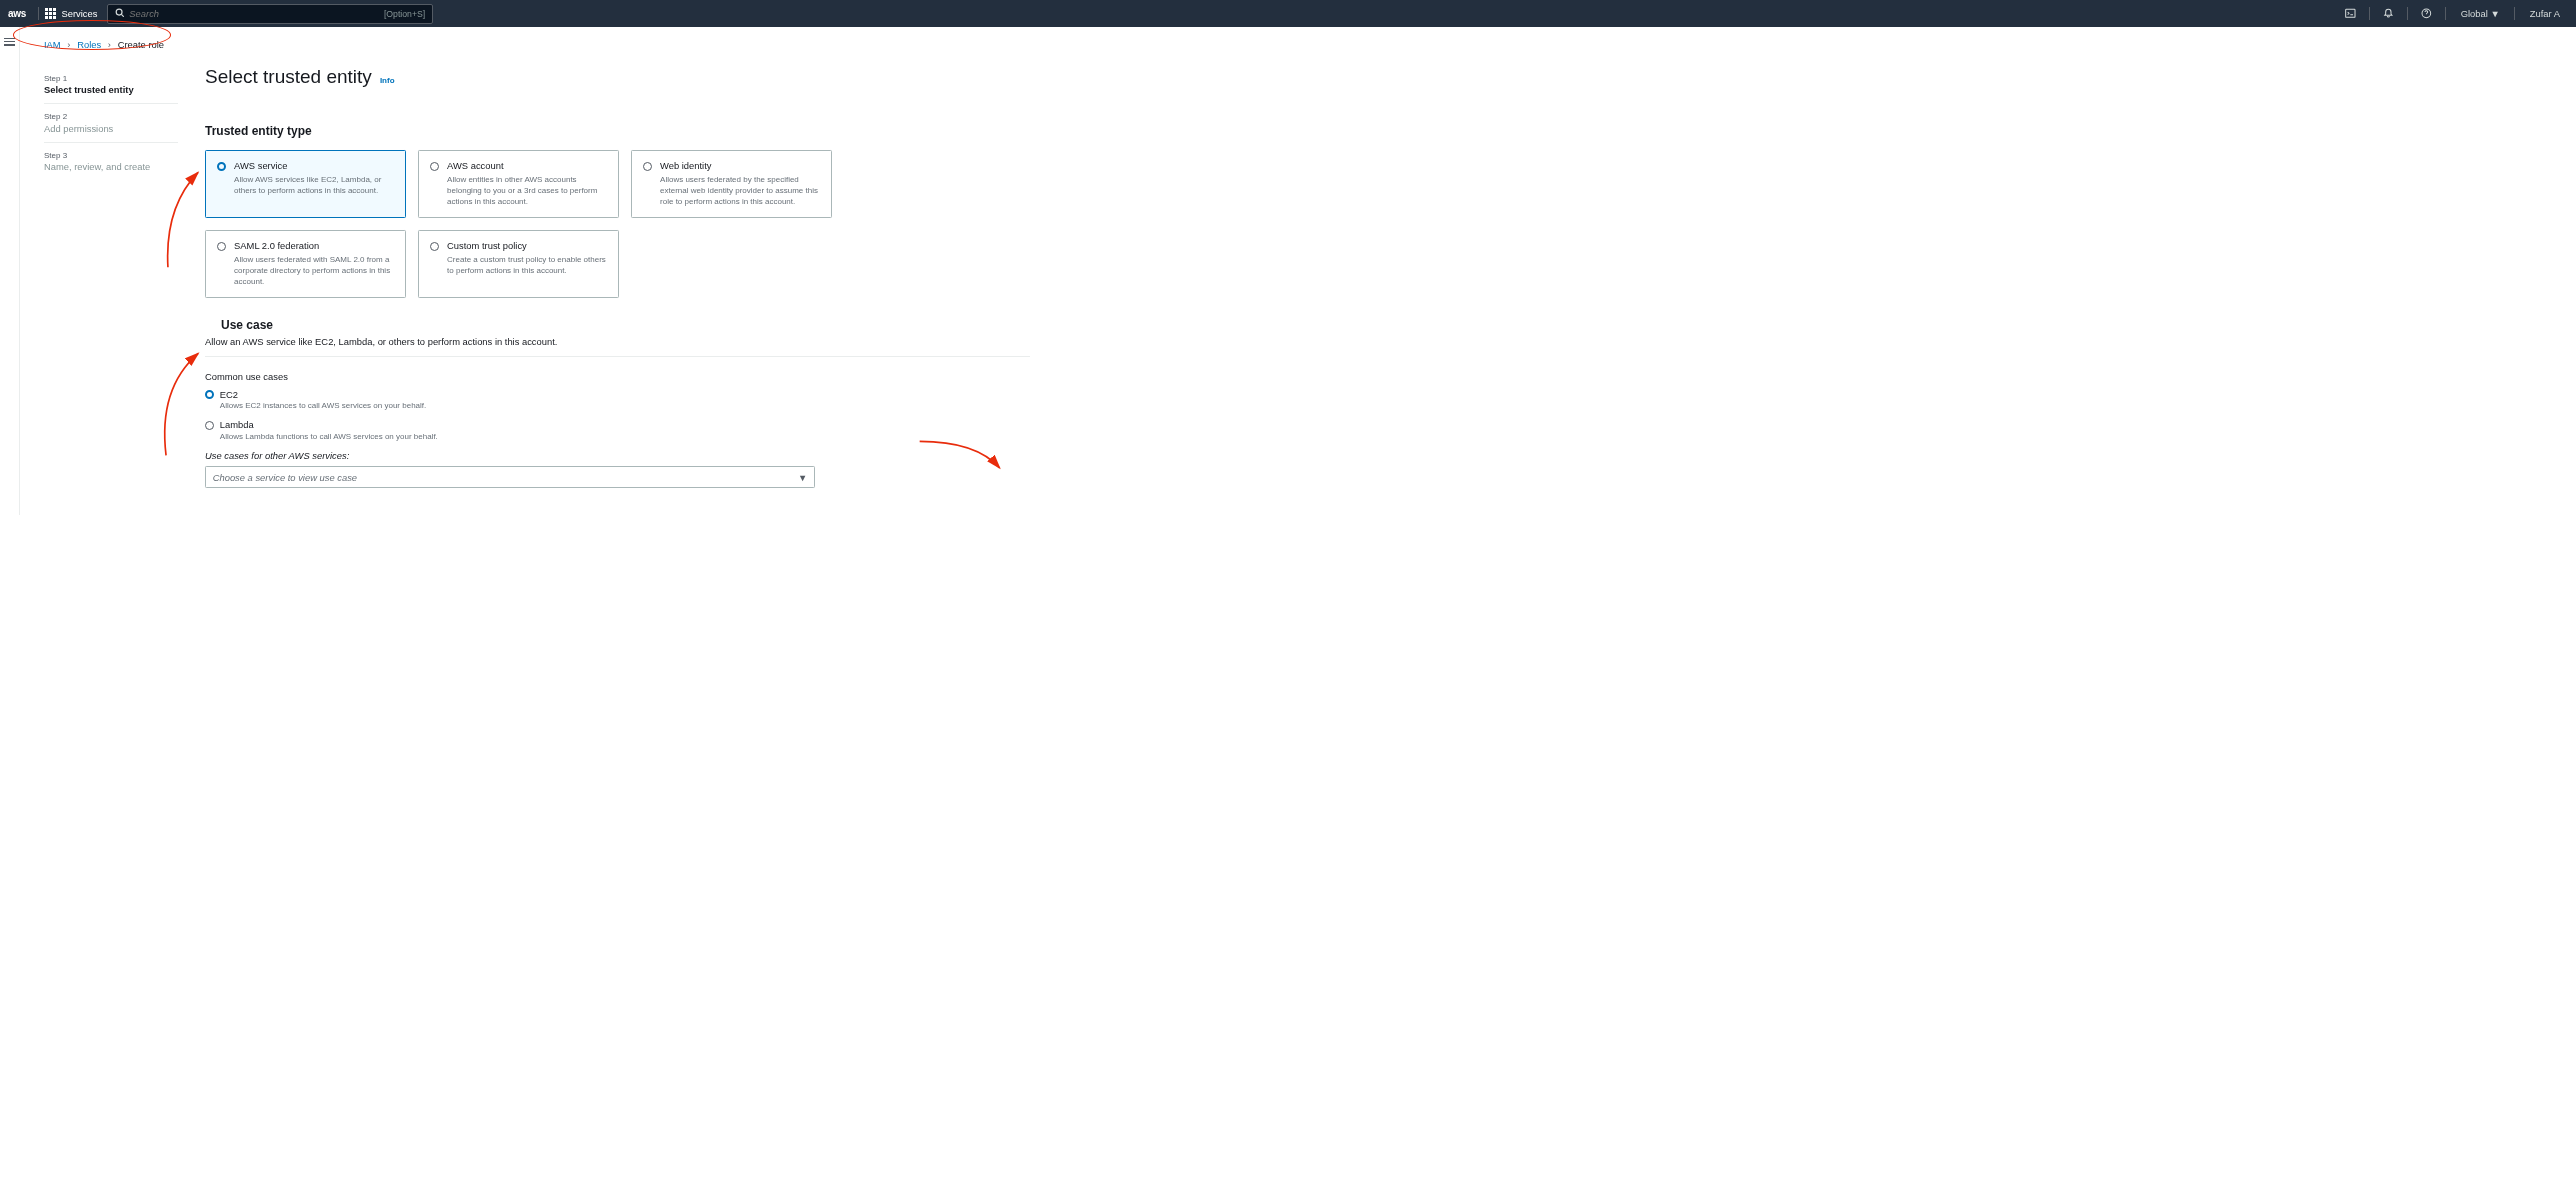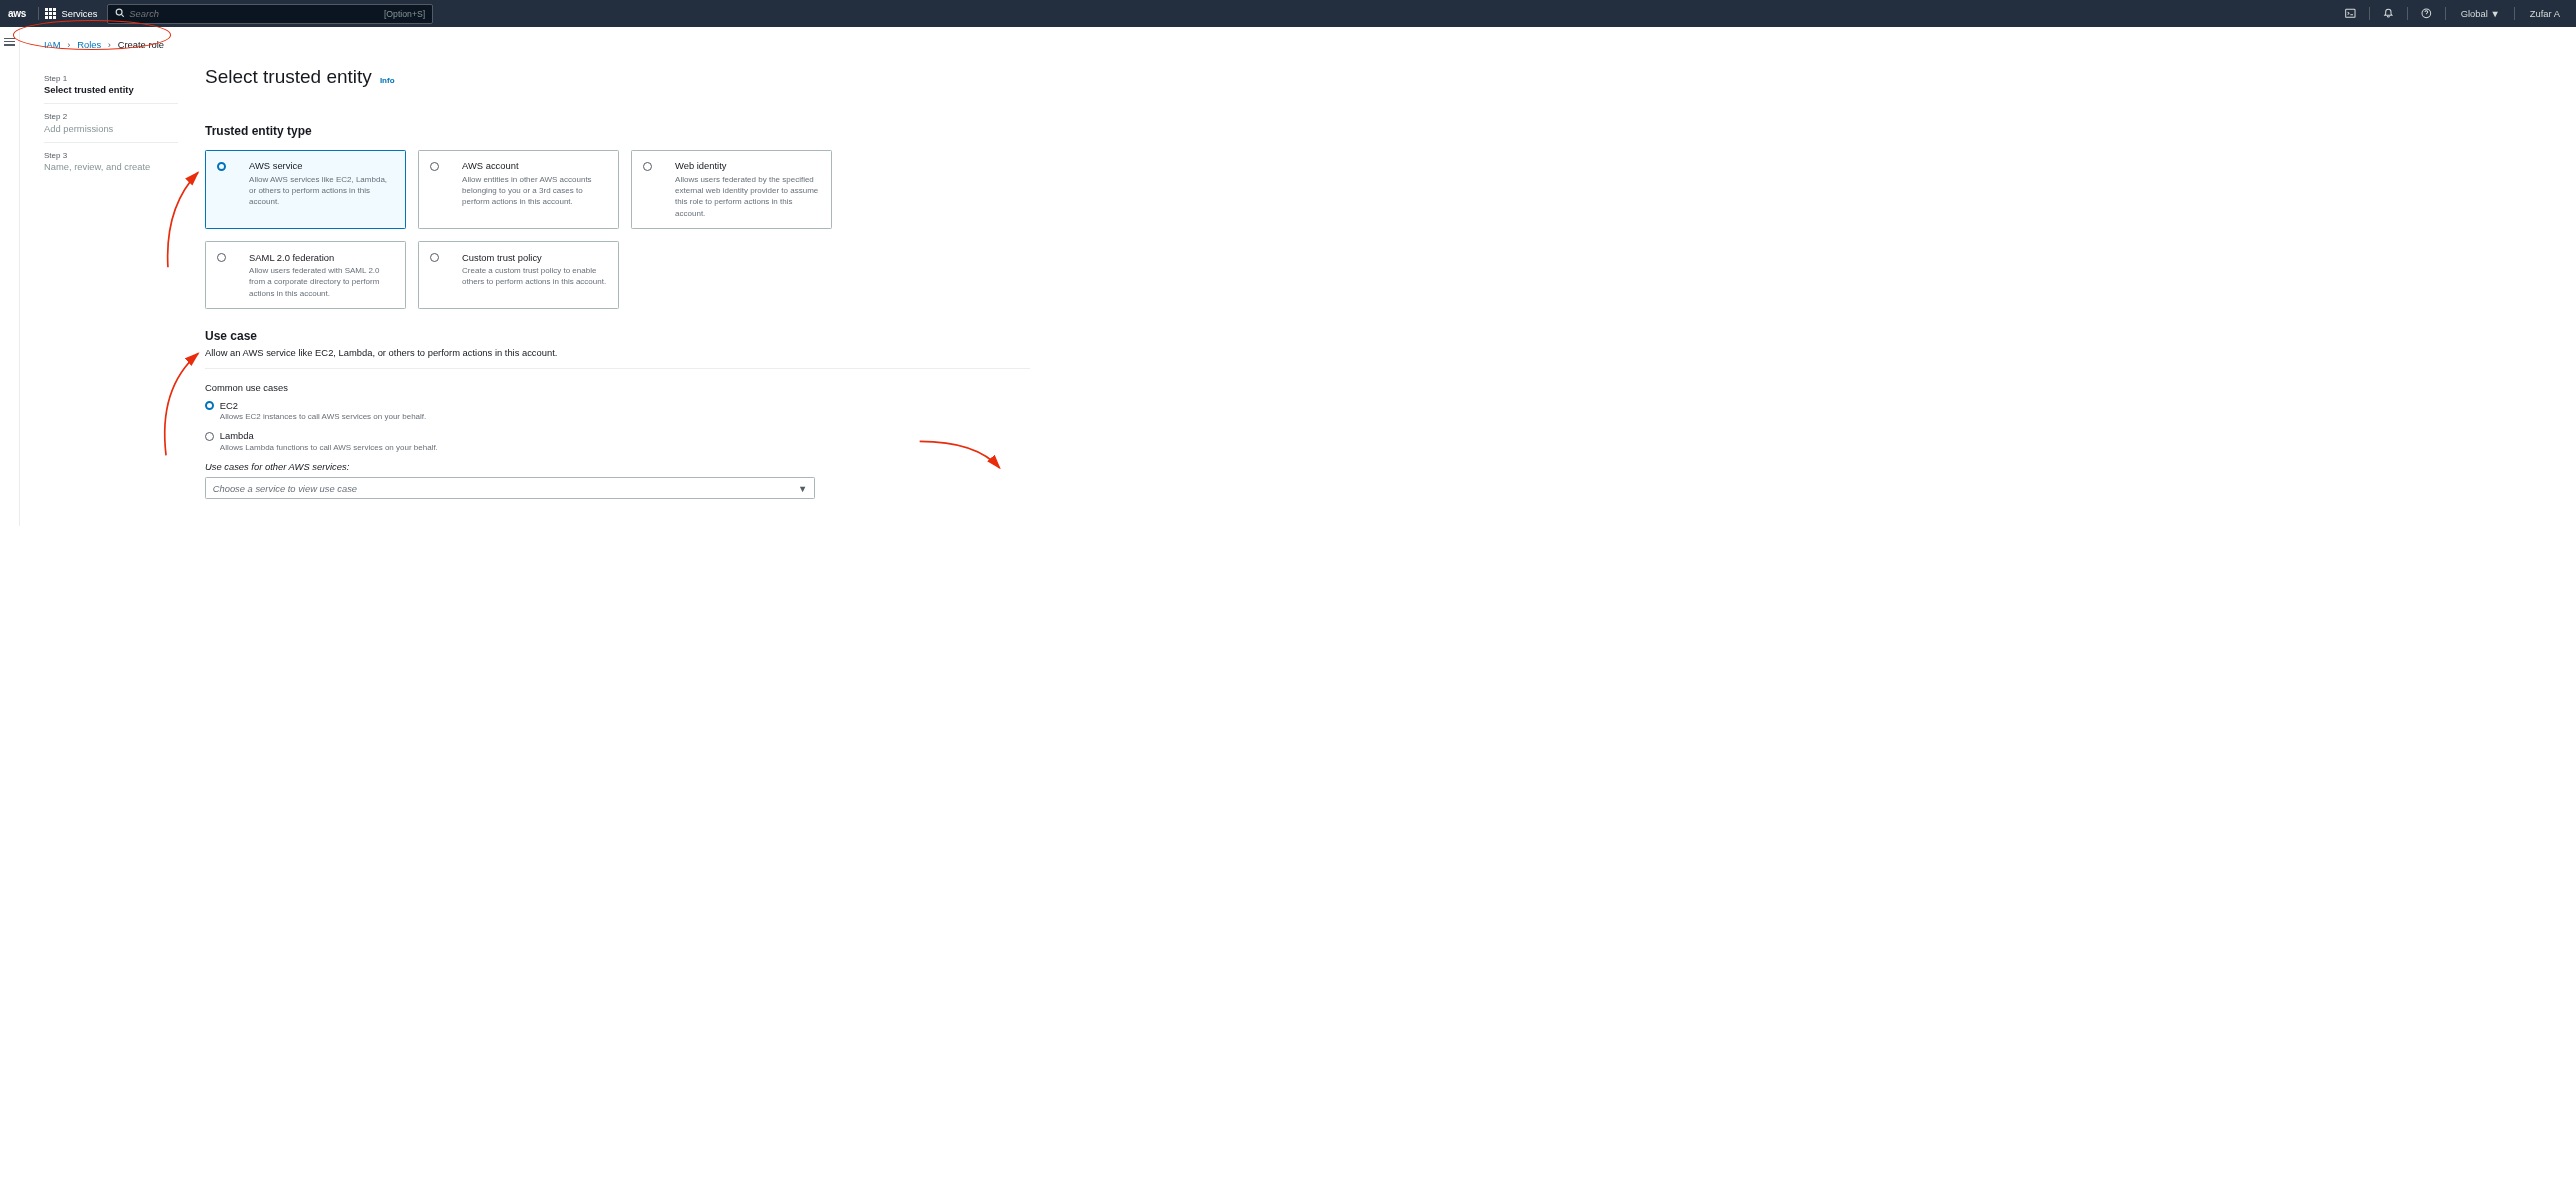--- a/index.html
+++ b/index.html
@@ -52,28 +52,28 @@
   
   
   .main{flex:1;max-width:825px;}
   .page-heading{display:flex;align-items:baseline;gap:8px;margin-bottom:16px;}
   .page-heading h1{font-size:19px;font-weight:400;color:#16191f;}
   .page-heading .info-link{color:#0073bb;font-size:8px;cursor:pointer;font-weight:700;}
   
   .section-heading{font-size:12px;font-weight:700;margin-bottom:12px;margin-top:36px;}
   
   .tile-grid{display:grid;grid-template-columns:repeat(3,201px);gap:12px;margin-bottom:20px;}
-  .tile{border:0.7px solid #aab7b8;border-radius:1.3px;padding:9.4px 10.7px;display:flex;gap:23px;cursor:pointer;background:#fff;}
+  .tile{border:0.7px solid #aab7b8;border-radius:1.3px;padding:9.4px 10.7px;display:flex;gap:8px;cursor:pointer;background:#fff;}
   .tile.selected{border-color:#0073bb;background:#f1faff;}
   .tile .radio{flex-shrink:0;width:9.4px;height:9.4px;border:0.7px solid #545b64;border-radius:50%;margin-top:1.3px;position:relative;}
   .tile.selected .radio{border-color:#0073bb;border-width:2.7px;width:9.4px;height:9.4px;}
   .tile .tile-body .tile-title{font-size:9.4px;color:#16191f;margin-bottom:2.7px;}
   .tile .tile-body .tile-desc{font-size:8px;color:#687078;line-height:1.4;}
   
-  .usecase-heading{font-size:12px;font-weight:700;margin-bottom:4px;}
+  .usecase-heading{font-size:12px;font-weight:700;margin-bottom:4px;margin-left:16px;}
   .usecase-sub{font-size:9.4px;color:#16191f;margin-bottom:9.4px;}
   hr.divider-line{border:none;border-top:0.7px solid #eaeded;margin:9.4px 0 13.4px;}
   
   .common-label{font-size:9.4px;color:#16191f;margin-bottom:6.7px;}
   .radio-row{display:flex;gap:5.4px;margin-bottom:1.3px;align-items:flex-start;}
   .radio-row .radio{width:9.4px;height:9.4px;border:0.7px solid #545b64;border-radius:50%;margin-top:1.3px;flex-shrink:0;cursor:pointer;}
   .radio-row.selected .radio{border:2.7px solid #0073bb;}
   .radio-row .rb-title{font-size:9.4px;}
   .radio-desc{font-size:8px;color:#687078;margin-left:14.8px;margin-bottom:9.4px;}
   

